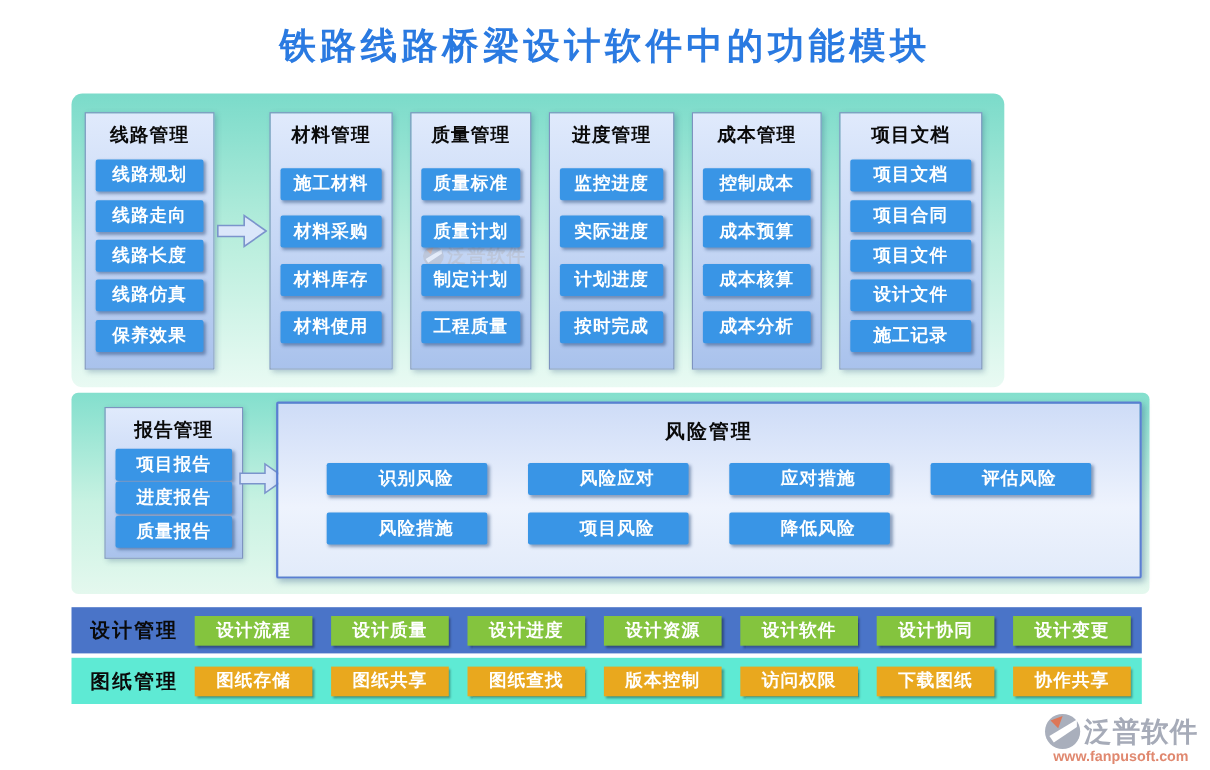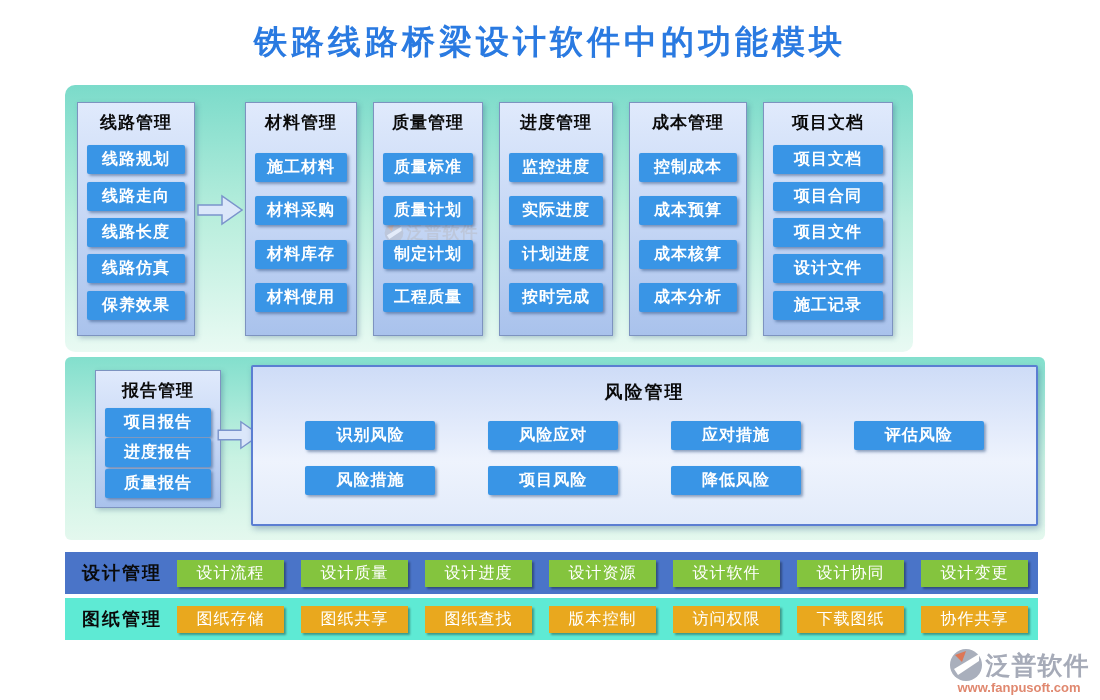--- a/index.html
+++ b/index.html
@@ -66,32 +66,32 @@
     position:absolute; left:186px; top:8px; width:787px; height:161px;
     box-sizing:border-box; border:2px solid #5b7ed2; border-radius:2px;
     background:linear-gradient(180deg,#cedcf7 0%,#eef3fd 60%,#e2ebfa 100%);
     box-shadow:2px 3px 6px rgba(40,80,130,.35);
   }
   .risk-h { text-align:center; font-weight:bold; font-size:18px; color:#0a0a0a; margin-top:13px; letter-spacing:2px; }
   .risk-grid {
     display:grid; grid-template-columns:repeat(4,1fr); justify-items:center;
     margin:17px 26px 0; row-gap:16px;
   }
-  .risk-grid .btn-blue { width:130px; }
+  .risk-grid .btn-blue { width:130px;padding-left:16px; }
   
   .frow {
     position:absolute; left:65px; width:973px; height:42px;
     display:flex; align-items:center; padding-left:17px; box-sizing:border-box;
   }
   .frow-design  { top:552px; background:#4a74c8; }
   .frow-drawing { top:598px; background:#5eead4; }
   .row-label { flex:0 0 95px; font-size:18px; font-weight:bold; color:#0a0a0a; letter-spacing:2px; }
   .btn-green, .btn-orange {
     flex:0 0 107px; margin-right:17px; padding:3px 0; text-align:center;
-    color:#fff; font-weight:normal; font-size:16px; letter-spacing:1px;
+    color:#fff; font-weight:bold; font-size:16px; letter-spacing:1px;
     box-shadow:2px 2px 2px rgba(0,0,0,.35); cursor:pointer; white-space:nowrap;
   }
   .btn-green  { background:#84c43e; }
   .btn-orange { background:#e9a81e; }
   
   .brand {
     position:absolute; left:944px; top:648px; width:150px; text-align:center;
   }
   .brand .b-row { display:flex; align-items:center; justify-content:center; gap:3px; }
   .brand .b-name { font-size:25px; font-weight:bold; color:#a6abb8; letter-spacing:1px; }

